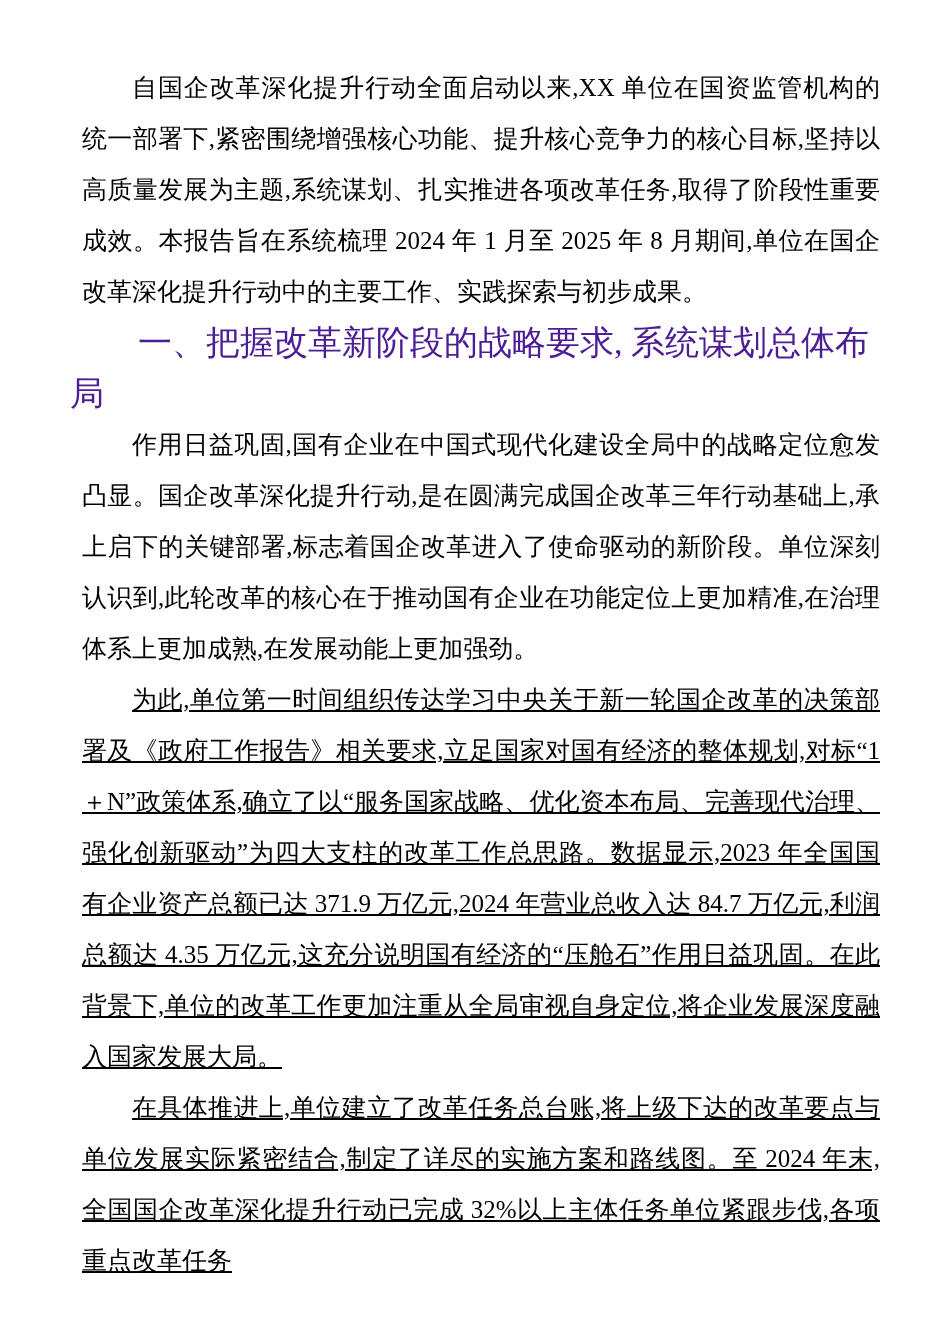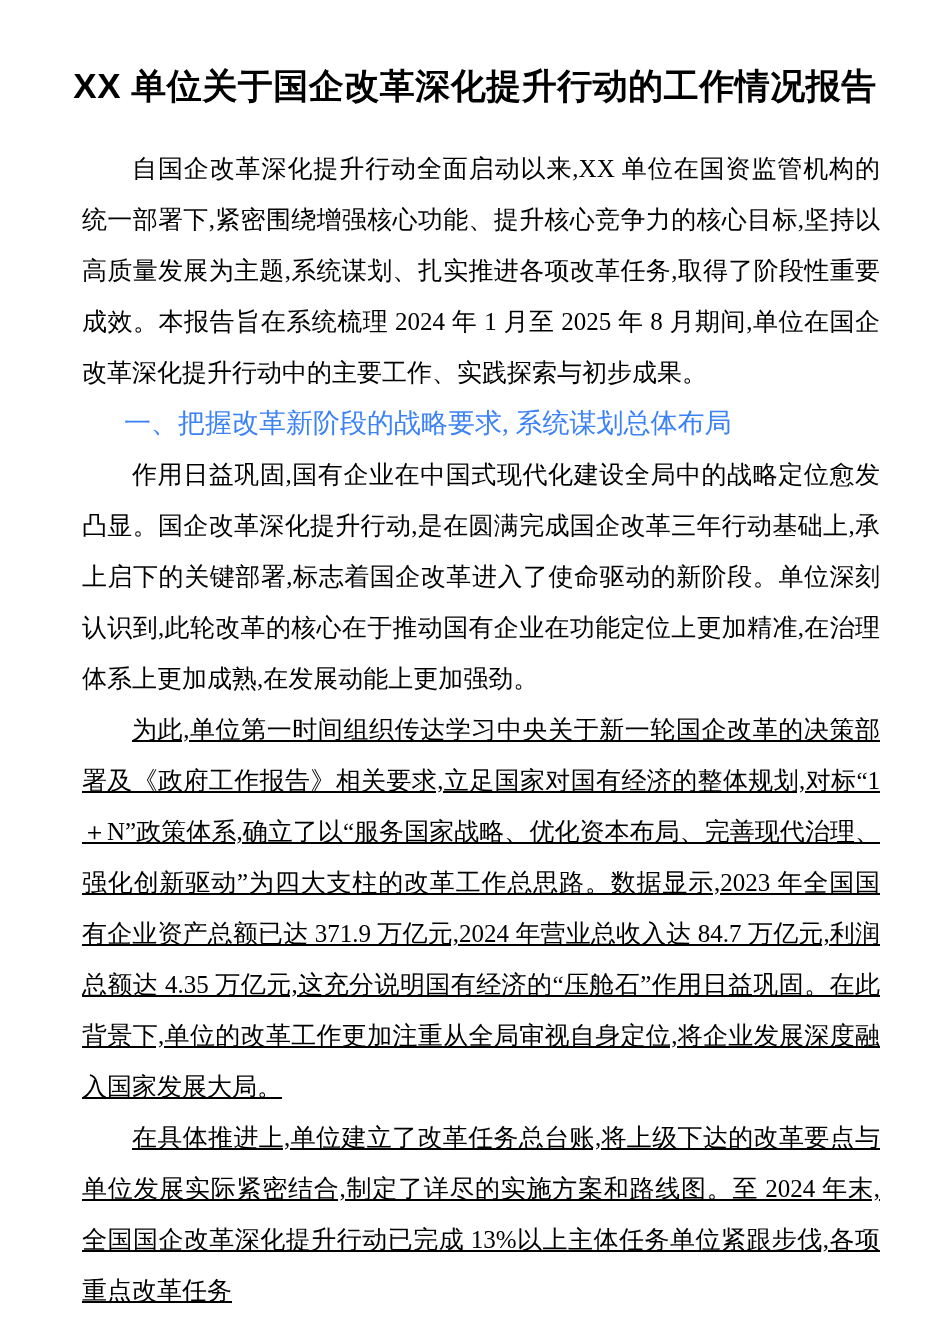--- a/index.html
+++ b/index.html
@@ -43,35 +43,34 @@
     text-indent: 2em;
     letter-spacing: 0px;
     color: #000000;
   }
   .para + .para {
     margin-top: 0px;
     text-decoration: underline;
   }
   .heading {
     font-family: "Liberation Serif", "Liberation Sans", serif;
-    font-size: 27px;
+    font-size: 34px;
     line-height: 51px;
     text-indent: 2em;
     margin: 0;
-    color: #3b82f6;
+    color: #4c1d95;
   }
 </style>
 </head>
 <body>
 
 <div class="page">
-  <h1 class="doc-title">XX 单位关于国企改革深化提升行动的工作情况报告</h1>
 
   <p class="para">自国企改革深化提升行动全面启动以来,XX 单位在国资监管机构的统一部署下,紧密围绕增强核心功能、提升核心竞争力的核心目标,坚持以高质量发展为主题,系统谋划、扎实推进各项改革任务,取得了阶段性重要成效。本报告旨在系统梳理 2024 年 1 月至 2025 年 8 月期间,单位在国企改革深化提升行动中的主要工作、实践探索与初步成果。</p>
 
   <p class="heading">一、把握改革新阶段的战略要求, 系统谋划总体布局</p>
 
   <p class="para">作用日益巩固,国有企业在中国式现代化建设全局中的战略定位愈发凸显。国企改革深化提升行动,是在圆满完成国企改革三年行动基础上,承上启下的关键部署,标志着国企改革进入了使命驱动的新阶段。单位深刻认识到,此轮改革的核心在于推动国有企业在功能定位上更加精准,在治理体系上更加成熟,在发展动能上更加强劲。</p>
 
   <p class="para">为此,单位第一时间组织传达学习中央关于新一轮国企改革的决策部署及《政府工作报告》相关要求,立足国家对国有经济的整体规划,对标“1＋N”政策体系,确立了以“服务国家战略、优化资本布局、完善现代治理、强化创新驱动”为四大支柱的改革工作总思路。数据显示,2023 年全国国有企业资产总额已达 371.9 万亿元,2024 年营业总收入达 84.7 万亿元,利润总额达 4.35 万亿元,这充分说明国有经济的“压舱石”作用日益巩固。在此背景下,单位的改革工作更加注重从全局审视自身定位,将企业发展深度融入国家发展大局。</p>
 
-  <p class="para">在具体推进上,单位建立了改革任务总台账,将上级下达的改革要点与单位发展实际紧密结合,制定了详尽的实施方案和路线图。至 2024 年末,全国国企改革深化提升行动已完成 13%以上主体任务单位紧跟步伐,各项重点改革任务</p>
+  <p class="para">在具体推进上,单位建立了改革任务总台账,将上级下达的改革要点与单位发展实际紧密结合,制定了详尽的实施方案和路线图。至 2024 年末,全国国企改革深化提升行动已完成 32%以上主体任务单位紧跟步伐,各项重点改革任务</p>
 </div>
 
 </body></html>

